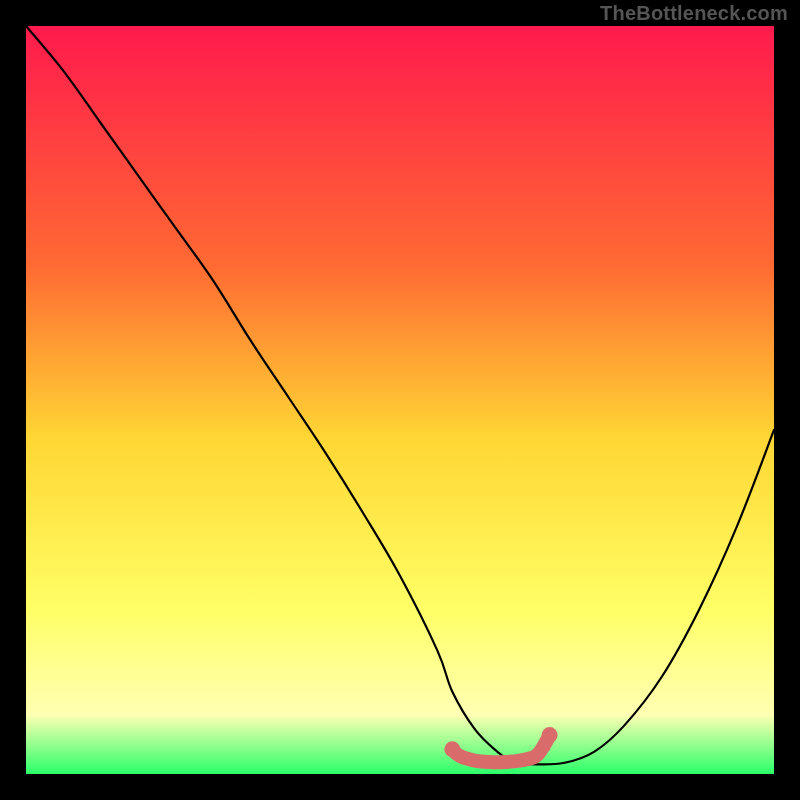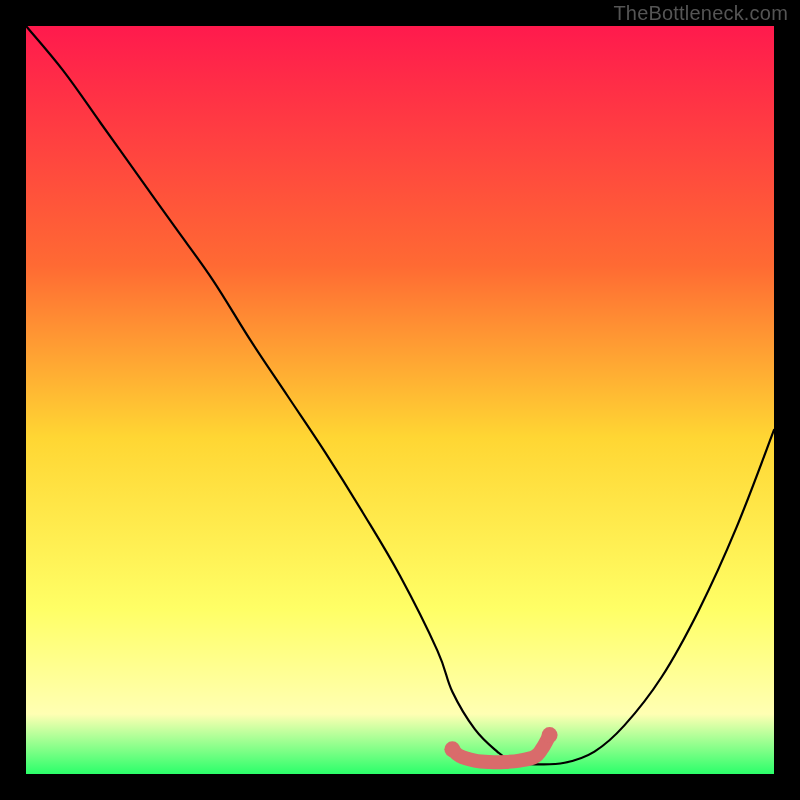--- a/index.html
+++ b/index.html
@@ -10,21 +10,21 @@
     background: #000;
     overflow: hidden;
     font-family: Arial, Helvetica, sans-serif;
   }
   .watermark {
     position: absolute;
     top: 2px;
     right: 12px;
     color: #555;
     font-size: 20px;
-    font-weight: normal;
+    font-weight: bold;
     letter-spacing: 0.2px;
     z-index: 10;
   }
   .stage {
     position: absolute;
     top: 0;
     left: 0;
     width: 800px;
     height: 800px;
   }

